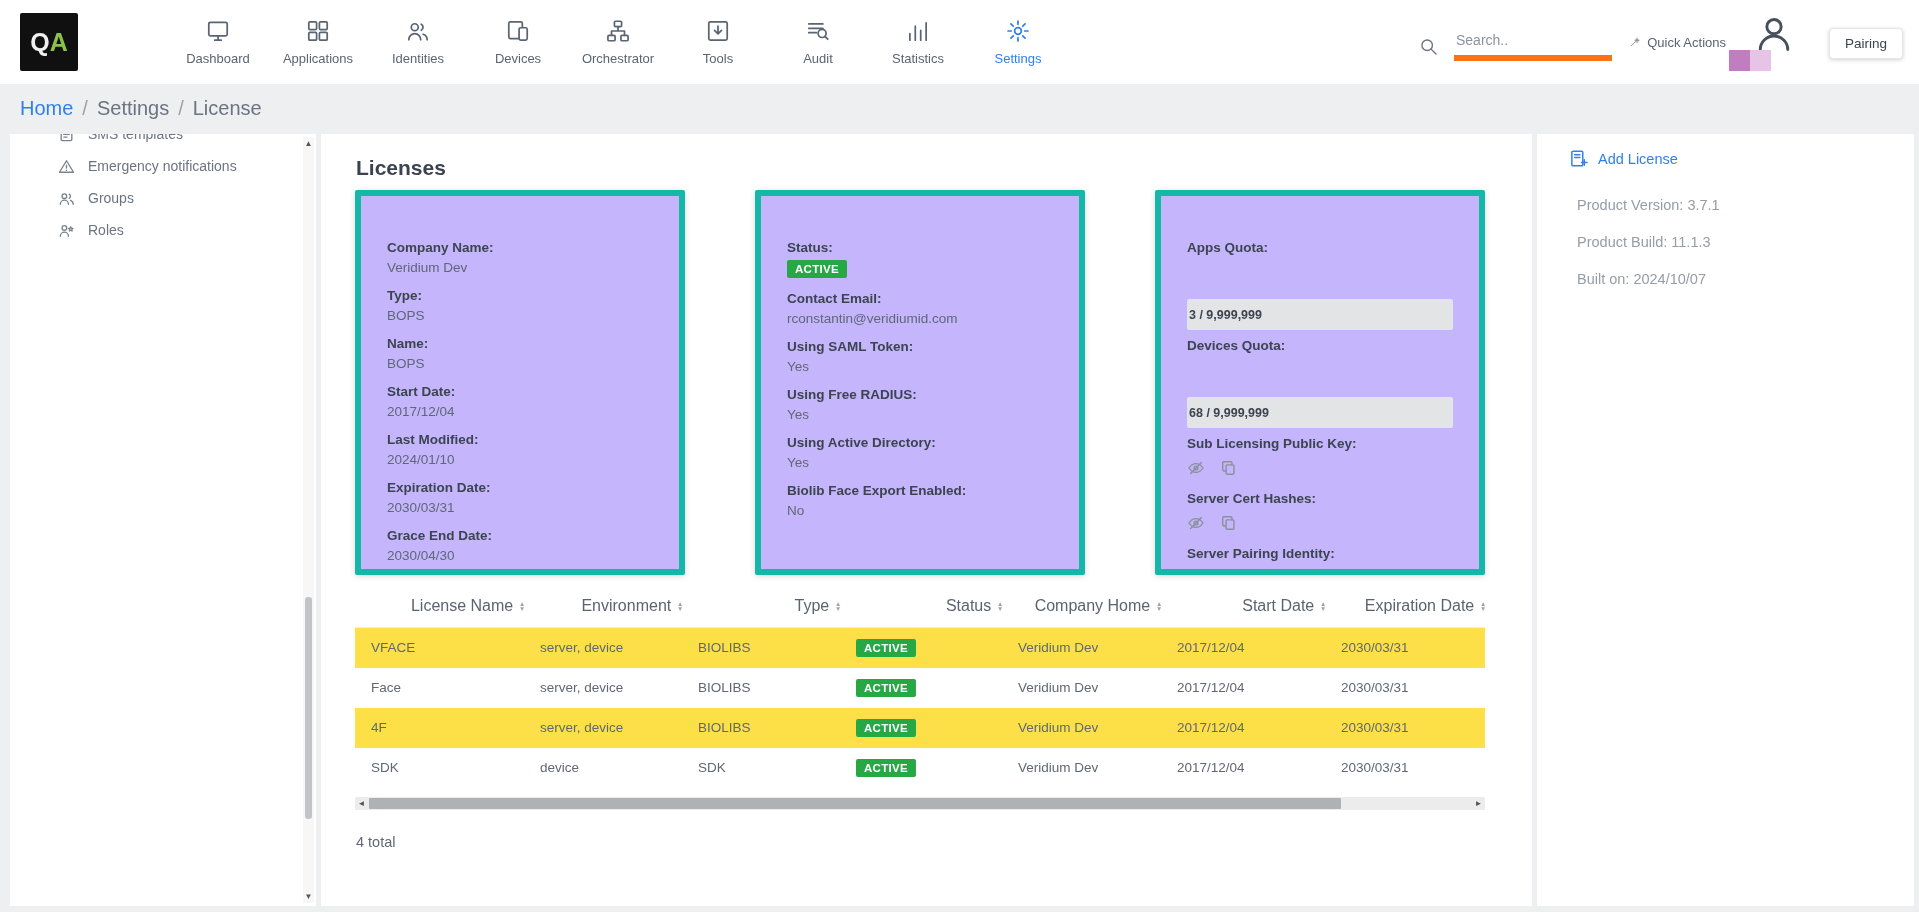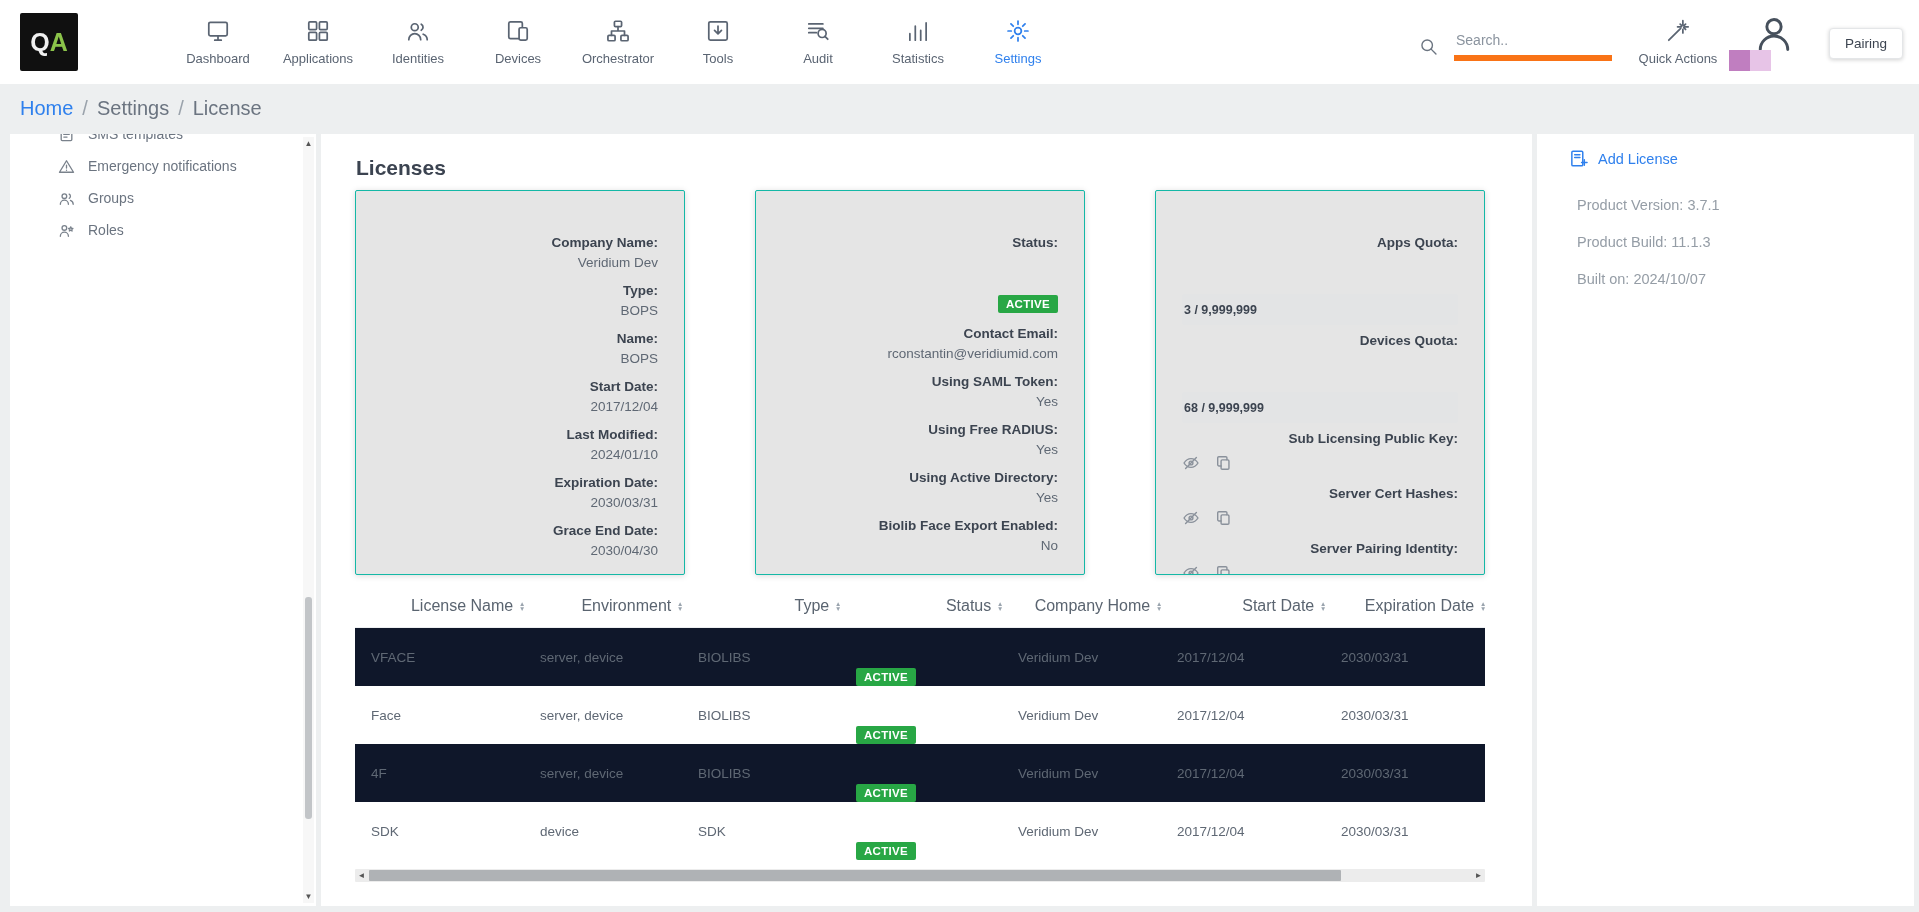--- a/index.html
+++ b/index.html
@@ -16,21 +16,21 @@
   .logo .la{color:#8bc34a;}
   .nav-items{position:absolute;left:168px;top:0;height:84px;display:flex;}
   .nav-item{width:100px;height:84px;display:flex;flex-direction:column;align-items:center;justify-content:center;gap:7px;color:#5a6472;cursor:pointer;}
   .nav-item.active{color:var(--accent);}
   .nav-icon{width:26px;height:26px;}
   .nav-label{font-size:13px;white-space:nowrap;text-align:center;}
   .search{position:absolute;left:1418px;top:28px;display:flex;align-items:flex-end;}
   .search-icon{width:21px;height:21px;color:#6b7480;margin-right:15px;margin-bottom:4px;}
   .search input{border:none;outline:none;background:transparent;border-bottom:6px solid #f97316;width:158px;font-size:14px;padding:4px 2px 7px 2px;color:#333;font-family:inherit;}
   .search input::placeholder{color:#8a939e;}
-  .quick-actions{position:absolute;left:1630px;top:11px;width:96px;height:62px;display:flex;flex-direction:column;align-items:center;justify-content:center;gap:7px;color:#5a6472;cursor:pointer;}
+  .quick-actions{position:absolute;left:1630px;top:11px;width:96px;height:62px;display:flex;flex-direction:row;align-items:center;justify-content:center;gap:7px;color:#5a6472;cursor:pointer;}
   .qa-icon{width:26px;height:26px;}
   .qa-label{font-size:13px;white-space:nowrap;}
   .avatar{position:absolute;left:1752px;top:12px;width:44px;height:44px;color:#46505c;cursor:pointer;}
   .swatch{position:absolute;left:1729px;top:50px;display:flex;}
   .swatch .s1{width:21px;height:21px;background:#c07ec0;}
   .swatch .s2{width:21px;height:21px;background:#e7c4e7;}
   .logout-btn{position:absolute;left:1829px;top:28px;background:#fff;border:1px solid #e4e6e8;border-radius:4px;box-shadow:0 1px 4px rgba(0,0,0,.18);padding:7px 15px;font-size:13.5px;color:#3c4450;font-family:inherit;cursor:pointer;}
 
   
   .breadcrumb{position:absolute;left:20px;top:97px;display:flex;gap:9px;font-size:20px;color:#6b7480;}
@@ -49,42 +49,42 @@
   .side-icon{width:17px;height:17px;flex:none;color:#7a828c;}
   .v-scrollbar{position:absolute;right:2px;top:3px;bottom:3px;width:11px;background:#f7f7f7;cursor:pointer;}
   .v-arrow{position:absolute;left:0;width:11px;height:13px;color:#555;font-size:8px;line-height:13px;text-align:center;cursor:pointer;}
   .v-arrow.up{top:0;} .v-arrow.up::after{content:"▲";}
   .v-arrow.down{bottom:0;} .v-arrow.down::after{content:"▼";}
   .v-thumb{position:absolute;left:2px;width:7px;top:460px;height:222px;background:#c2c5c8;border-radius:3px;cursor:pointer;}
 
   
   .page-title{margin:22px 0 0 35px;font-size:21px;font-weight:bold;color:#3b4350;}
   .cards{display:flex;gap:70px;margin:10px 47px 0 34px;}
-  .card{width:331px;height:385px;background:#e5e5e5;border:1px solid #14b8a6;box-shadow:0 1px 6px rgba(0,0,0,.15);border-radius:2px;padding:44px 26px 20px 26px;overflow:hidden;text-align:right;}
+  .card{width:331px;height:385px;background:#c4b5fd;border:6px solid #14b8a6;box-shadow:0 1px 6px rgba(0,0,0,.15);border-radius:2px;padding:44px 26px 20px 26px;overflow:hidden;}
   .field{margin-bottom:13px;}
   .flabel{font-size:13.5px;font-weight:bold;color:#3c4450;margin-bottom:5px;}
   .fvalue{font-size:13.5px;color:#5f6874;}
-  .badge{display:inline-block;background:var(--badge-green);color:#fff;font-size:11.5px;font-weight:bold;padding:3px 8px;border-radius:2px;letter-spacing:.3px;margin-top:40px;}
+  .badge{display:inline-block;background:var(--badge-green);color:#fff;font-size:11.5px;font-weight:bold;padding:3px 8px;border-radius:2px;letter-spacing:.3px;}
   .quota-field{margin-bottom:8px;}
   .quota-bar{height:31px;background:#e3e4e5;border-radius:2px;display:flex;align-items:center;margin-top:44px;}
   .qtext{font-size:12.5px;font-weight:bold;color:#3c4450;padding-left:2px;white-space:nowrap;}
   .secret{margin-bottom:14px;}
   .secret-icons{display:flex;gap:15px;margin-top:8px;}
   .sicon{width:18px;height:18px;color:#8a919b;cursor:pointer;}
 
   
   .table-wrap{margin:14px 47px 0 34px;}
   table{width:1130px;border-collapse:collapse;table-layout:fixed;}
   col.c1{width:169px;} col.c2{width:158px;} col.c3{width:158px;} col.c4{width:162px;}
   col.c5{width:159px;} col.c6{width:164px;} col.c7{width:160px;}
   th{font-size:16px;color:#5a6470;font-weight:normal;text-align:right;padding:8px 0 12px 0;border-bottom:1px solid #edeff1;cursor:pointer;white-space:nowrap;}
   .sortbox{display:inline-flex;flex-direction:column;font-size:7.5px;line-height:.62;color:#9aa4ae;margin-left:7px;vertical-align:middle;}
   .sortbox::before{content:"▴";} .sortbox::after{content:"▾";}
   td{font-size:13.5px;color:#5f6874;height:40px;padding-left:16px;white-space:nowrap;}
-  tr.row-even{background:#0f172a;}
+  tr.row-even{background:#fde047;}
   tbody tr{cursor:pointer;}
   .h-scrollbar{position:relative;margin:9px 47px 0 34px;height:13px;background:#ececec;border-radius:1px;cursor:pointer;}
   .h-arrow{position:absolute;top:0;width:13px;height:13px;font-size:8px;color:#555;line-height:13px;text-align:center;cursor:pointer;}
   .h-arrow.left{left:0;} .h-arrow.left::after{content:"◄";}
   .h-arrow.right{right:0;} .h-arrow.right::after{content:"►";}
   .h-thumb{position:absolute;left:14px;top:1px;height:11px;width:86%;background:#afb2b5;border-radius:1px;cursor:pointer;}
   .total{margin:24px 0 0 35px;font-size:14.5px;color:#5f6874;}
 
   
   .add-license{display:flex;align-items:center;gap:10px;margin:15px 0 0 32px;color:var(--accent);font-size:14.5px;cursor:pointer;}

